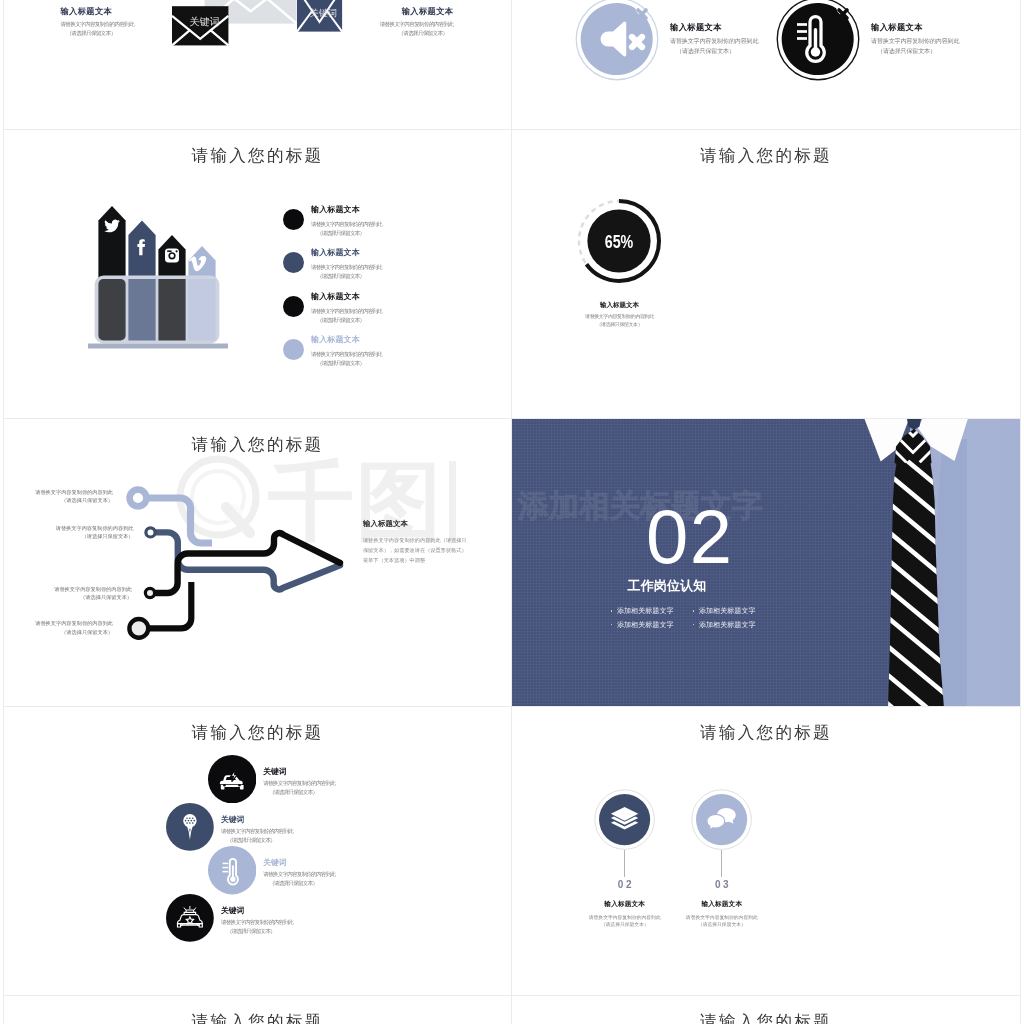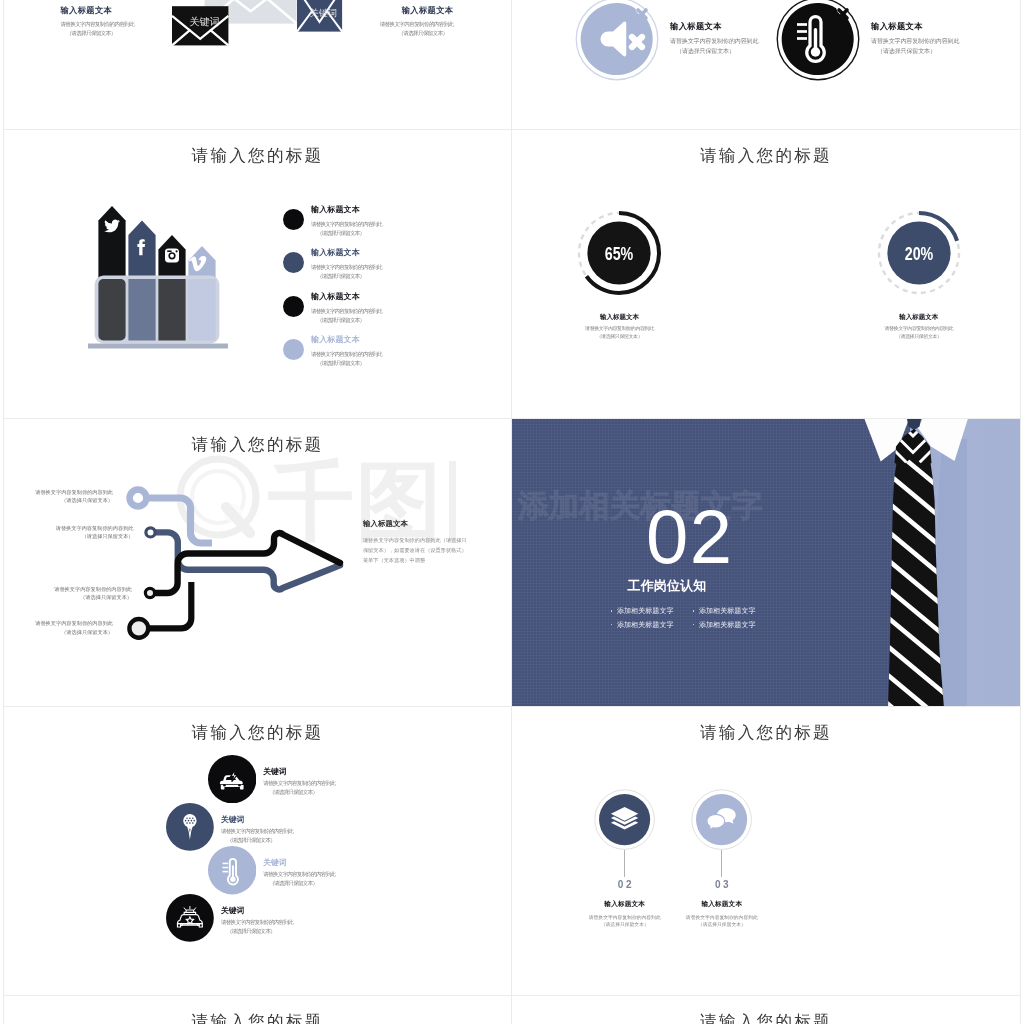--- a/index.html
+++ b/index.html
@@ -4,21 +4,21 @@
 <title>PPT template preview</title>
 <style>
   html,body{margin:0;padding:0;background:#fff;}
   body{width:1024px;height:1024px;overflow:hidden;
        font-family:"Liberation Sans",sans-serif;}
   #deck{position:relative;width:1024px;height:1024px;background:#fff;}
   .slide{position:absolute;background:#fff;overflow:hidden;
          outline:1px solid #ebebeb;}
   .ttl{position:absolute;font-family:"Liberation Serif",serif;font-weight:500;
        color:#3a3a3a;letter-spacing:.135em;white-space:nowrap;font-size:16.6px;}
-  .h{font-weight:700;color:#16181d;font-family:Liberation Serif, serif;}
+  .h{font-weight:700;color:#16181d;}
   .p{color:#767676;line-height:1.42;}
 
   
   #s1{left:4px;  top:-158.5px; width:507px; height:288.5px;}
   #s2{left:512px;top:-158.5px; width:508px; height:288.5px;}
   #s3{left:4px;  top:130px;    width:507px; height:288.5px;}
   #s4{left:512px;top:130px;    width:508px; height:288.5px;}
   #s5{left:4px;  top:418.5px;  width:507px; height:288.5px;}
   #s6{left:512px;top:418.5px;  width:508px; height:288.5px;}
   #s7{left:4px;  top:707px;    width:507px; height:288.5px;}
@@ -52,21 +52,21 @@
   #s3 .s3-chart{position:absolute;left:84px;top:66.5px;}
   #s3 .s3-list{position:absolute;left:279px;top:75.5px;width:200px;}
   #s3 .s3-row{display:flex;align-items:flex-start;height:43.5px;}
   #s3 .dot{width:21px;height:21px;border-radius:50%;flex:0 0 21px;margin-top:3.4px;}
   #s3 .s3-tx{margin-left:7px;}
   #s3 .h{font-size:8px;letter-spacing:.15px;line-height:1;margin-bottom:6.2px;}
   #s3 .p{font-size:5.5px;color:#7d7d7d;letter-spacing:-0.78px;line-height:1.63;white-space:nowrap;}
   #s3 .p.ind{padding-left:6px;}
 
   
-  #s4 .s4-grid{position:absolute;left:57.5px;top:80px;width:399.2px;display:flex;justify-content:space-between;}
+  #s4 .s4-grid{position:absolute;left:57.5px;top:68px;width:399.2px;display:flex;}
   #s4 .s4-cell{width:99.8px;text-align:center;}
   #s4 .s4-cell svg{display:block;margin:0 auto 17.5px;}
   #s4 .h{font-size:6.5px;color:#16181d;letter-spacing:0;line-height:1;margin-bottom:4px;}
   #s4 .p{font-size:5px;color:#808080;letter-spacing:-0.42px;line-height:1.6;white-space:nowrap;}
   .pct{font-family:"Liberation Sans",sans-serif;font-weight:700;font-size:18.3px;
        fill:#fff;letter-spacing:0;}
 
   
   #s5 .wm{position:absolute;left:172px;top:36px;display:flex;align-items:center;}
   #s5 .wm-tx{font-family:"Liberation Sans",sans-serif;font-size:86px;color:#f0f0f0;
@@ -295,31 +295,20 @@
       <svg width="86" height="86" viewBox="0 0 86 86">
         <circle cx="43" cy="43" r="40" fill="none" stroke="#dcdcdc" stroke-width="2.4" stroke-dasharray="5 4.3"></circle>
         <circle cx="43" cy="43" r="40" fill="none" stroke="#141414" stroke-width="4" stroke-dasharray="163.4 88.0" transform="rotate(-90 43 43)"></circle>
         <circle cx="43" cy="43" r="31.6" fill="#141414"></circle>
         <text x="55.1" y="43.6" class="pct" dominant-baseline="central" text-anchor="middle" transform="scale(0.78 1)">65%</text>
       </svg>
       <div class="h">输入标题文本</div>
       <div class="p">请替换文字内容复制你的内容到此</div>
       <div class="p">（请选择只保留文本）</div>
     </div>
-    <div class="s4-cell">
-      <svg width="86" height="86" viewBox="0 0 86 86">
-        <circle cx="43" cy="43" r="40" fill="none" stroke="#dcdcdc" stroke-width="2.4" stroke-dasharray="5 4.3"></circle>
-        <circle cx="43" cy="43" r="40" fill="none" stroke="#3d4c6b" stroke-width="4" stroke-dasharray="50.3 201.1" transform="rotate(-90 43 43)"></circle>
-        <circle cx="43" cy="43" r="31.6" fill="#3d4c6b"></circle>
-        <text x="55.1" y="43.6" class="pct" dominant-baseline="central" text-anchor="middle" transform="scale(0.78 1)">20%</text>
-      </svg>
-      <div class="h">输入标题文本</div>
-      <div class="p">请替换文字内容复制你的内容到此</div>
-      <div class="p">（请选择只保留文本）</div>
-    </div>
   </div>
 </div>
 
 <div class="slide" id="s5">
   <div class="wm">
     <svg width="88" height="92" viewBox="0 0 88 92">
       <circle cx="42" cy="42" r="38" fill="none" stroke="#efefef" stroke-width="7"></circle>
       <circle cx="42" cy="42" r="26" fill="none" stroke="#f4f4f4" stroke-width="4"></circle>
       <circle cx="57" cy="58" r="9" fill="#fbfbfb"></circle>
       <path d="M50 52 L74 78" stroke="#efefef" stroke-width="10" stroke-linecap="round"></path>

